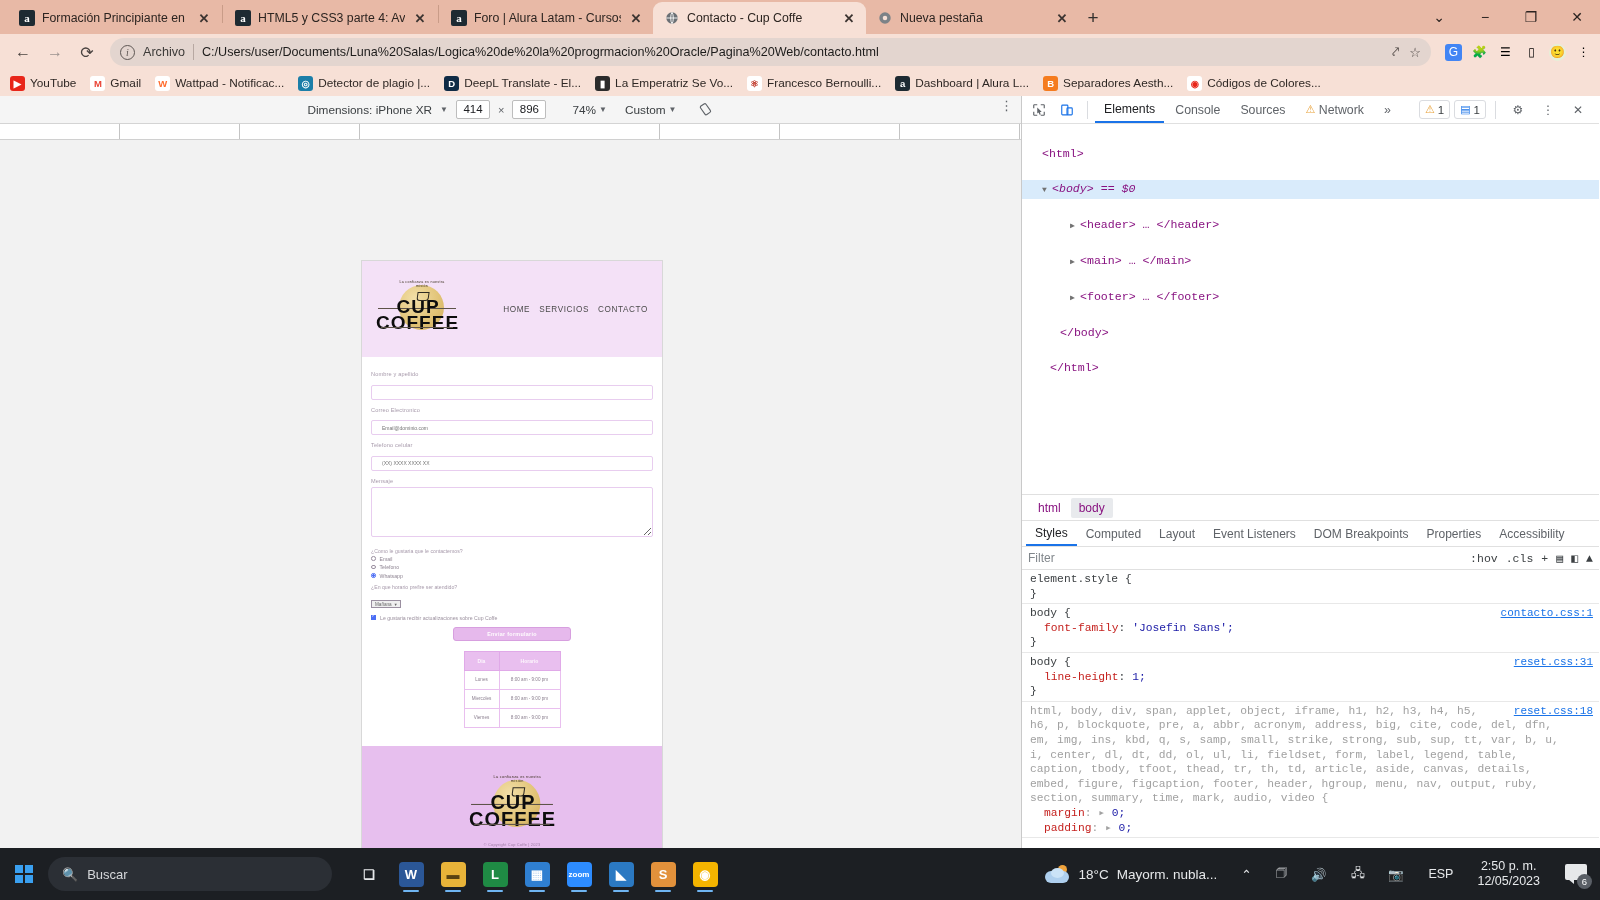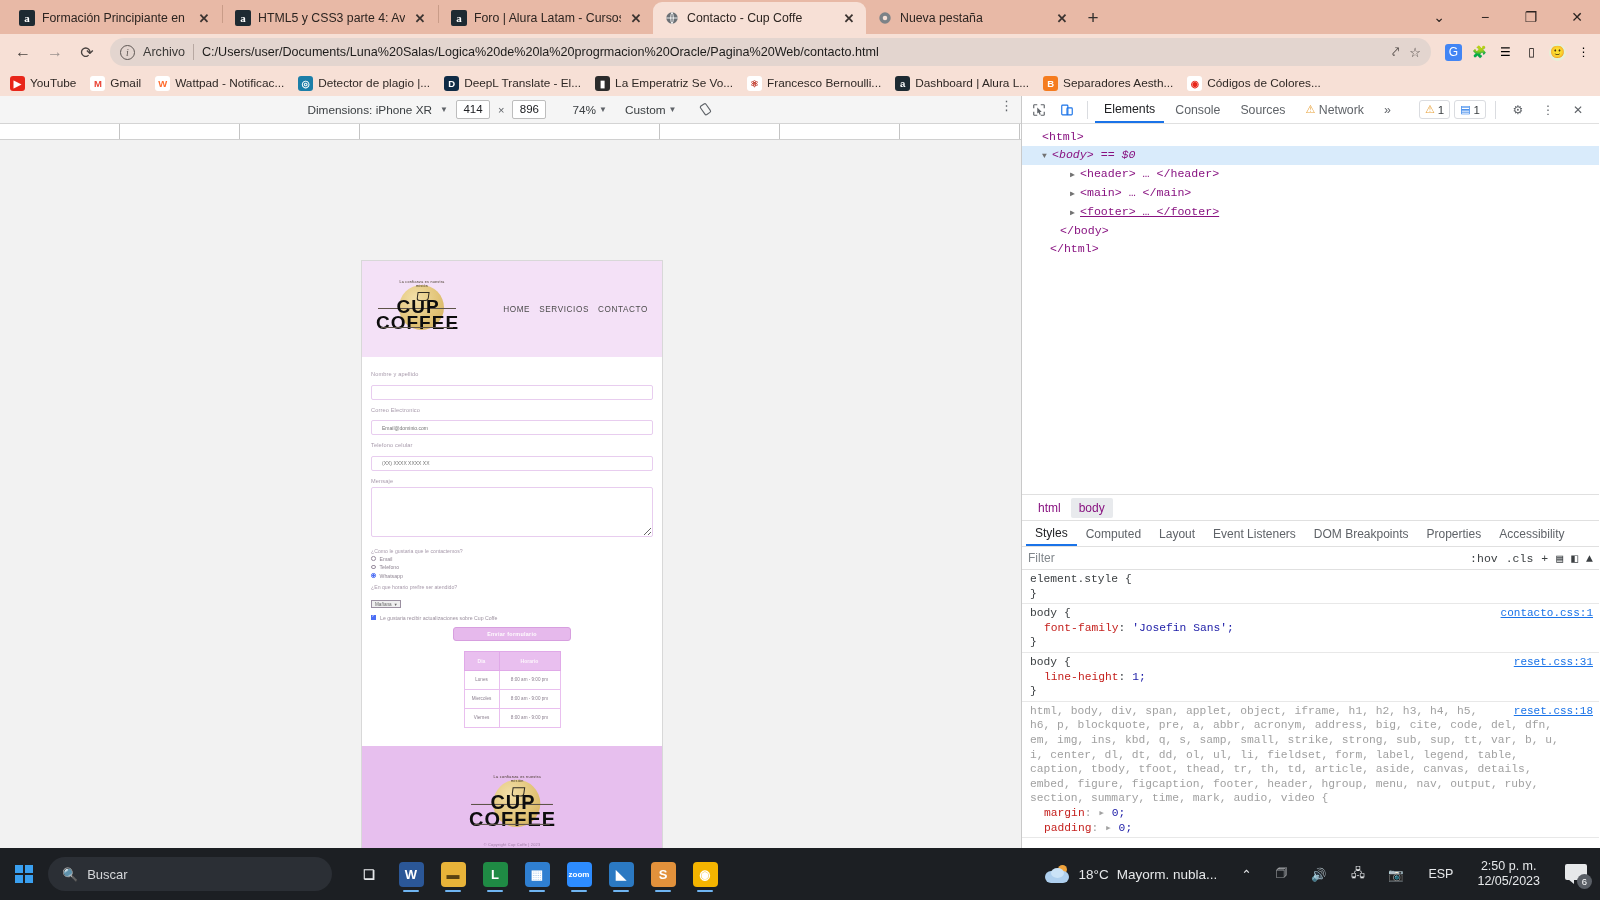--- a/index.html
+++ b/index.html
@@ -142,21 +142,21 @@
   .dt-icobtn.sel { color:#1a73e8; }
   .dt-vsep { width:1px; height:18px; background:#dadce0; margin:0 5px; }
   .dt-tab { padding:0 9px; height:27px; display:flex; align-items:center; font-size:12.3px; color:#5f6368; }
   .dt-tab.active { color:#202124; border-bottom:2px solid #1a73e8; }
   .dt-badge { display:flex; align-items:center; gap:3px; border:1px solid #dadce0; border-radius:3px; padding:1px 5px; height:19px; font-size:11.5px; color:#3c4043; }
   .warn-tri { color:#e8a33d; font-size:11px; }
   .msg-sq { color:#1a73e8; font-size:11px; }
   .dt-right { margin-left:auto; display:flex; align-items:center; gap:4px; padding-right:4px; }
 
   .dom-tree { flex:0 0 370px; overflow:hidden; padding:4px 0 0 10px; font-family:"Liberation Mono", monospace; font-size:11.6px; line-height:18px; color:#881280; }
-  .dom-line { white-space:nowrap; position:relative; padding-left:10px; }
+  .dom-line { white-space:nowrap; position:relative; padding-left:10px;margin-top:17px; }
   .dom-line.sel { background:#d9ebfb; margin-left:-10px; padding-left:20px;font-style:italic; }
   .tk { color:#881280; }
   .tri { display:inline-block; width:10px; color:#727272; font-size:8px; }
 
   .crumbs { height:26px; border-top:1px solid #e0e0e0; display:flex; align-items:center; gap:2px; padding:0 8px; font-size:12px; }
   .crumb { padding:3px 8px; color:#881280; border-radius:2px; }
   .crumb.on { background:#e8eaed; }
   .styles-tabs { height:26px; border-top:1px solid #e0e0e0; display:flex; align-items:center; padding:0 4px; overflow:hidden; }
   .stab { padding:0 9px; height:25px; display:flex; align-items:center; font-size:12px; color:#5f6368; white-space:nowrap; }
   .stab.active { color:#202124; border-bottom:2px solid #1a73e8; }
@@ -490,21 +490,21 @@
           <div class="dt-icobtn">⋮</div>
           <div class="dt-icobtn">✕</div>
         </div>
       </div>
 
       <div class="dom-tree">
         <div class="dom-line" style="padding-left:10px;"><span class="tk">&lt;html&gt;</span></div>
         <div class="dom-line sel"><span class="tri">▼</span><span class="tk">&lt;body&gt; == $0</span></div>
         <div class="dom-line" style="padding-left:38px;"><span class="tri">▶</span><span class="tk">&lt;header&gt; … &lt;/header&gt;</span></div>
         <div class="dom-line" style="padding-left:38px;"><span class="tri">▶</span><span class="tk">&lt;main&gt; … &lt;/main&gt;</span></div>
-        <div class="dom-line" style="padding-left:38px;text-decoration:underline;"><span class="tri">▶</span><span class="tk">&lt;footer&gt; … &lt;/footer&gt;</span></div>
+        <div class="dom-line" style="padding-left:38px;"><span class="tri">▶</span><span class="tk">&lt;footer&gt; … &lt;/footer&gt;</span></div>
         <div class="dom-line" style="padding-left:28px;"><span class="tk">&lt;/body&gt;</span></div>
         <div class="dom-line" style="padding-left:18px;"><span class="tk">&lt;/html&gt;</span></div>
       </div>
 
       <div class="crumbs">
         <span class="crumb">html</span>
         <span class="crumb on">body</span>
       </div>
 
       <div class="styles-tabs">

